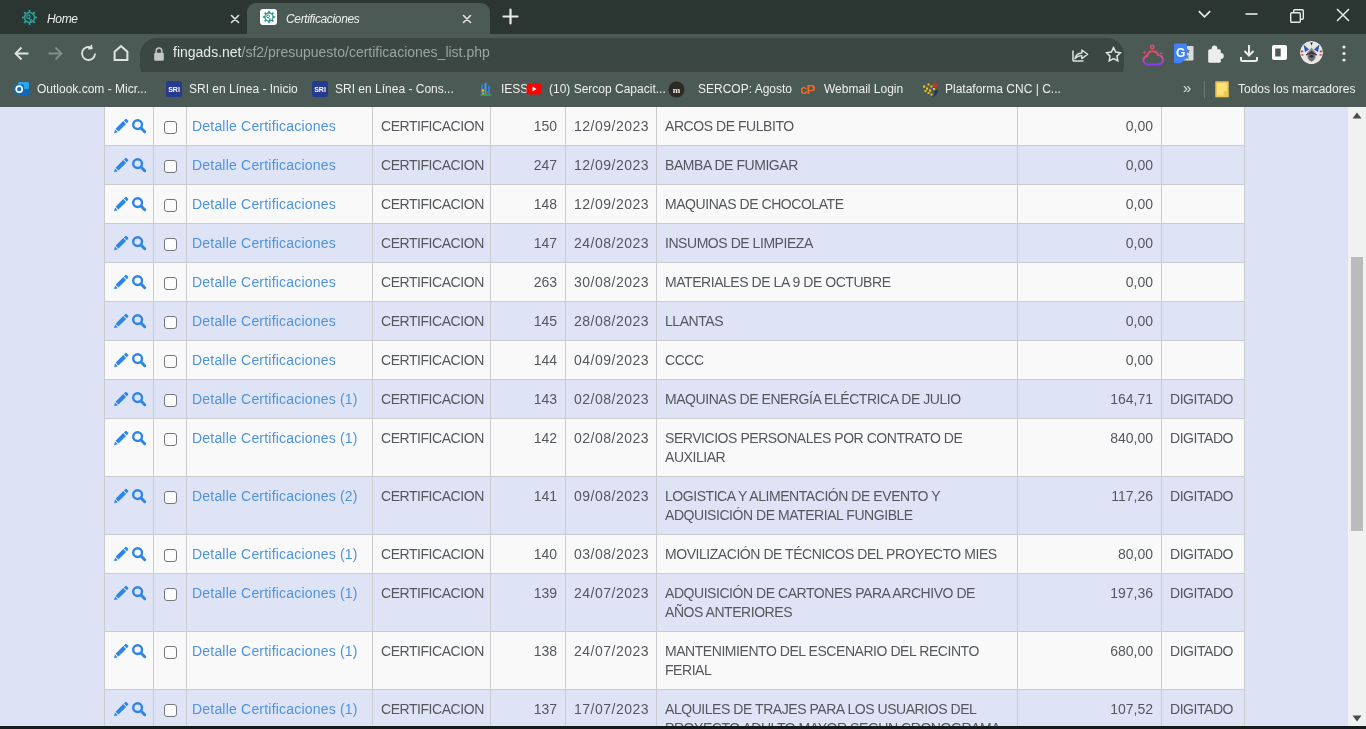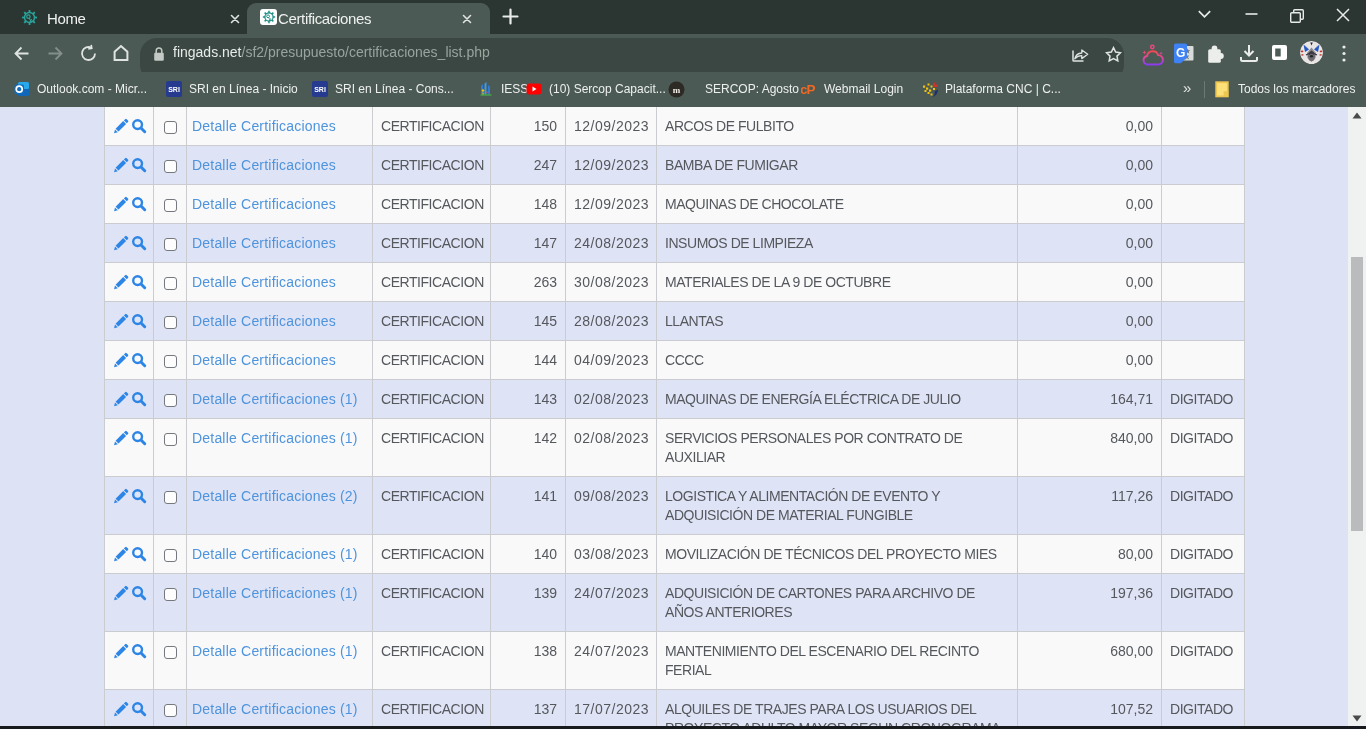--- a/index.html
+++ b/index.html
@@ -1,21 +1,21 @@
 <!DOCTYPE html>
 <html><head>
 <meta charset="utf-8">
 <style>
 * { margin:0; padding:0; box-sizing:border-box; }
 html,body { width:1366px; height:729px; overflow:hidden; }
 body { font-family:"Liberation Sans", sans-serif; background:#dde2f5; position:relative; }
 
 
 .tabstrip { position:absolute; left:0; top:0; width:1366px; height:34px; background:#2b3633; }
-.tab { position:absolute; top:3px; height:31px; display:flex; align-items:center; color:#eef1ef; font-size:15px; letter-spacing:-0.35px; }
+.tab { position:absolute; top:3px; height:31px; display:flex; align-items:center; color:#eef1ef; font-size:12px; letter-spacing:-0.35px;font-style:italic; }
 .tab1 { left:10px; width:236px; }
 .tab2 { left:247px; width:243px; background:#4b5a54; border-radius:9px 9px 0 0; }
 .tabx { position:absolute; width:16px; height:16px; top:8px; }
 .tabx svg { display:block; }
 .newtab { position:absolute; left:502px; top:8px; width:17px; height:17px; }
 .winctl { position:absolute; top:0; height:34px; }
 
 .toolbar { position:absolute; left:0; top:34px; width:1366px; height:38px; background:#4b5a54; }
 .pill { position:absolute; left:140px; top:4px; width:984px; height:44px; background:#3a4742; border-radius:17px; }
 .urltext { position:absolute; left:33px; top:6px; font-size:14px; color:#e8ebe9; white-space:nowrap; }
@@ -86,21 +86,21 @@
               <path d="M10 1.2 V4.6" transform="rotate(225 10 10)"></path>
               <path d="M10 1.2 V4.6" transform="rotate(270 10 10)"></path>
               <path d="M10 1.2 V4.6" transform="rotate(315 10 10)"></path>
             </g>
             <circle cx="10" cy="10" r="5.9" stroke-width="1.7"></circle>
             <circle cx="8.7" cy="9" r="2" stroke-width="1.4"></circle>
             <path d="M9.6 10.9 L12.3 15.6 M12.6 11.9 L10.2 15.9" stroke-width="1.2"></path>
           </g>
         </svg>
       </span>
-    <span style="margin-left:1px;">Certificaciones</span>
+    <span style="margin-left:9px;">Certificaciones</span>
     <span class="tabx" style="left:212px;">
         <svg width="16" height="16" viewBox="0 0 16 16">
           <path d="M4.5 4.5 L11.5 11.5 M11.5 4.5 L4.5 11.5" stroke="#dfe3e1" stroke-width="1.6" stroke-linecap="round"></path>
         </svg>
       </span>
   </div>
   <div class="newtab"><svg width="17" height="17" viewBox="0 0 17 17">
         <path d="M8.5 1.5 V15.5 M1.5 8.5 H15.5" stroke="#e8ebe9" stroke-width="2.2" stroke-linecap="round"></path>
       </svg></div>
   <div class="winctl">
@@ -244,21 +244,21 @@
         </svg></span>IESS</div>
 <div class="bk" style="left:526px"><span class="ic"><svg width="16" height="16" viewBox="0 0 16 16">
           <rect x="0.5" y="2.5" width="15" height="11" rx="3" fill="#f00"></rect>
           <path d="M6.5 5.5 L10.5 8 L6.5 10.5 Z" fill="#fff"></path>
         </svg></span>(10) Sercop Capacit...</div>
 <div class="bk" style="left:668px">
       <span class="ic"><svg width="17" height="17" viewBox="0 0 17 17">
           <circle cx="8.5" cy="8.5" r="8" fill="#2d2a26"></circle>
           <text x="8.5" y="12" font-size="9" font-weight="bold" fill="#f5f0e8" text-anchor="middle" font-family="Liberation Serif">m</text>
         </svg></span>
-      <span style="margin-left:14px">SERCOP: Agosto</span>
+      <span style="margin-left:7px">SERCOP: Agosto</span>
     </div>
 <div class="bk" style="left:801px"><span class="ic"><svg width="18" height="16" viewBox="0 0 18 16">
           <text x="-1" y="13" font-size="13.5" font-weight="bold" fill="#f26722" font-family="Liberation Sans" letter-spacing="-1">cP</text>
         </svg></span>Webmail Login</div>
 <div class="bk" style="left:922px"><span class="ic"><svg width="18" height="18" viewBox="0 0 18 18">
           <path d="M9 16 A7 7 0 0 0 16 8.5 L12.5 10.5 A4 4 0 0 1 9 16 Z" fill="#1c2f6e"></path>
           <circle cx="13.4" cy="3.8" r="2.5" fill="#c8342e"></circle>
           <path d="M13.4 3.8 L16 3.2 A2.6 2.6 0 0 0 13 1.4 Z" fill="#4b5a54"></path>
           <g fill="#f4c20d">
             <rect x="1" y="4.5" width="2.2" height="2.2"></rect>

